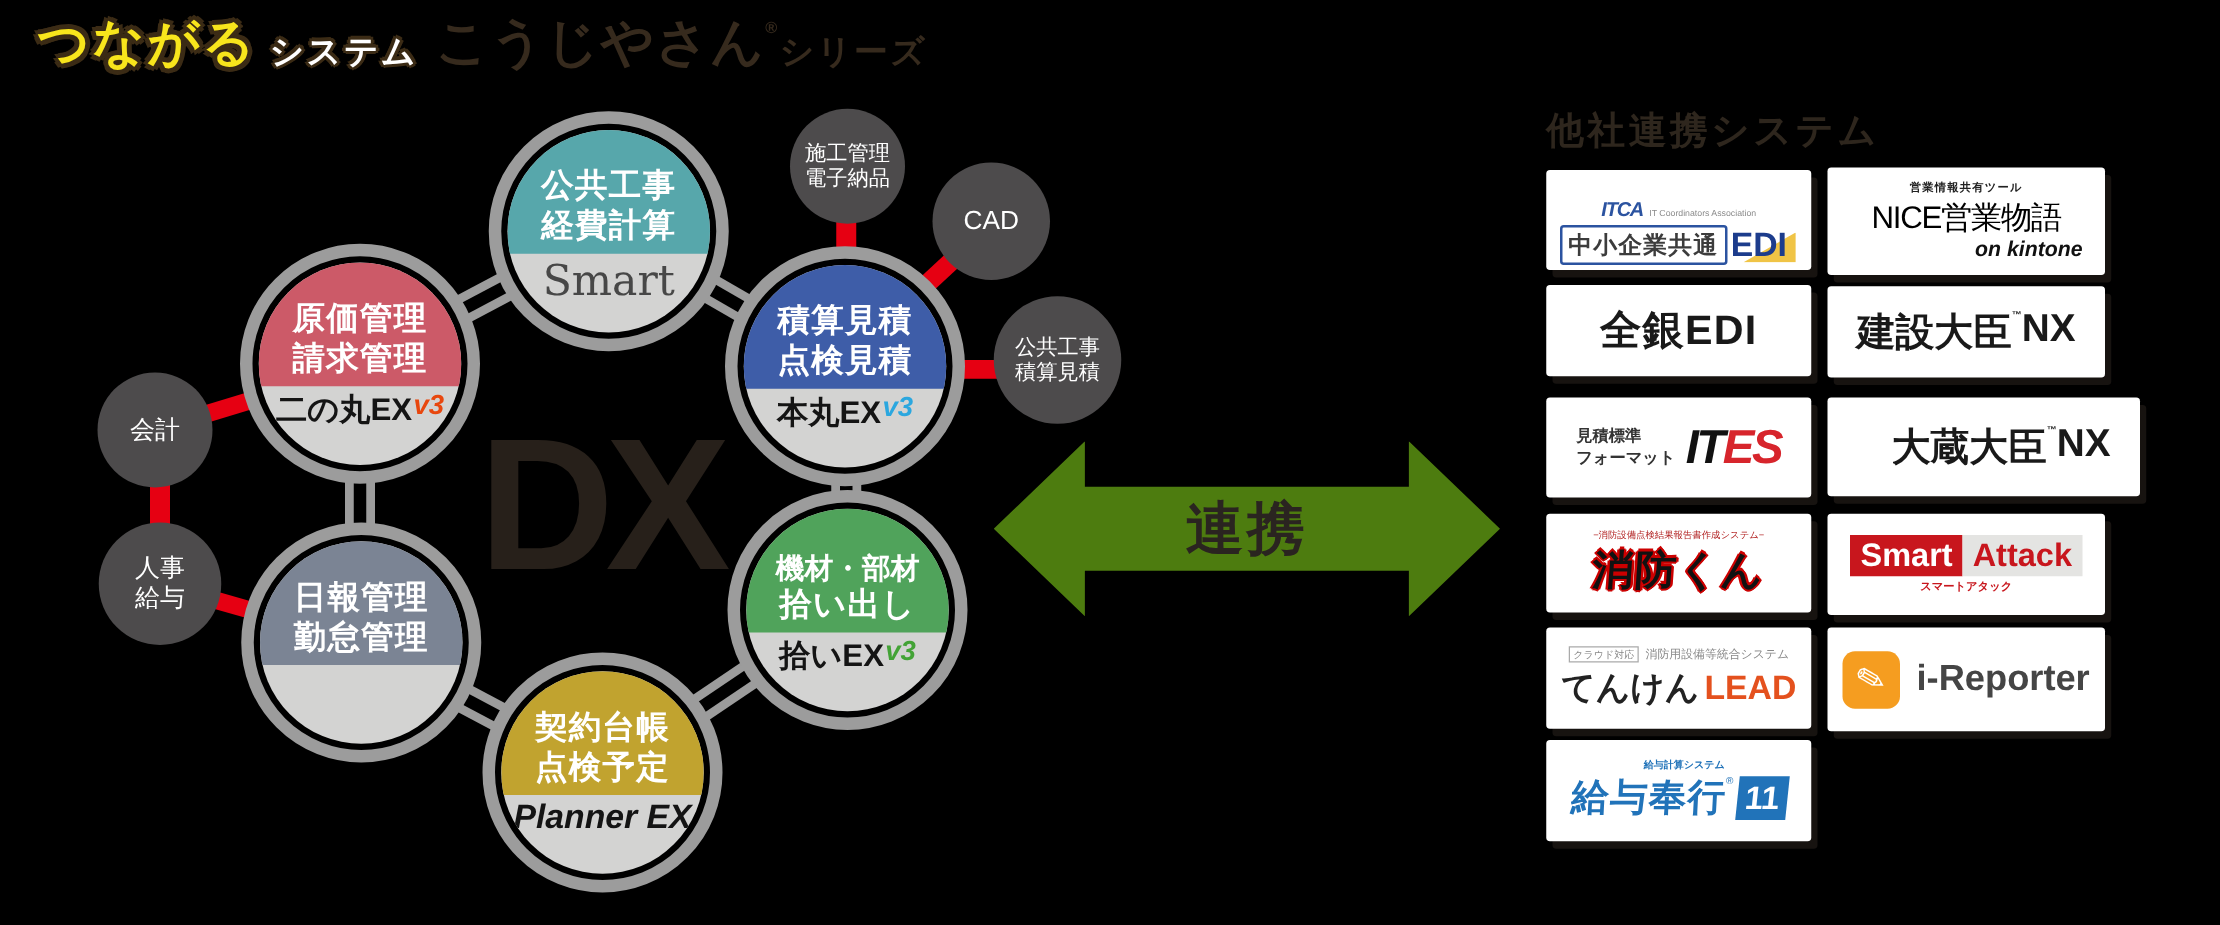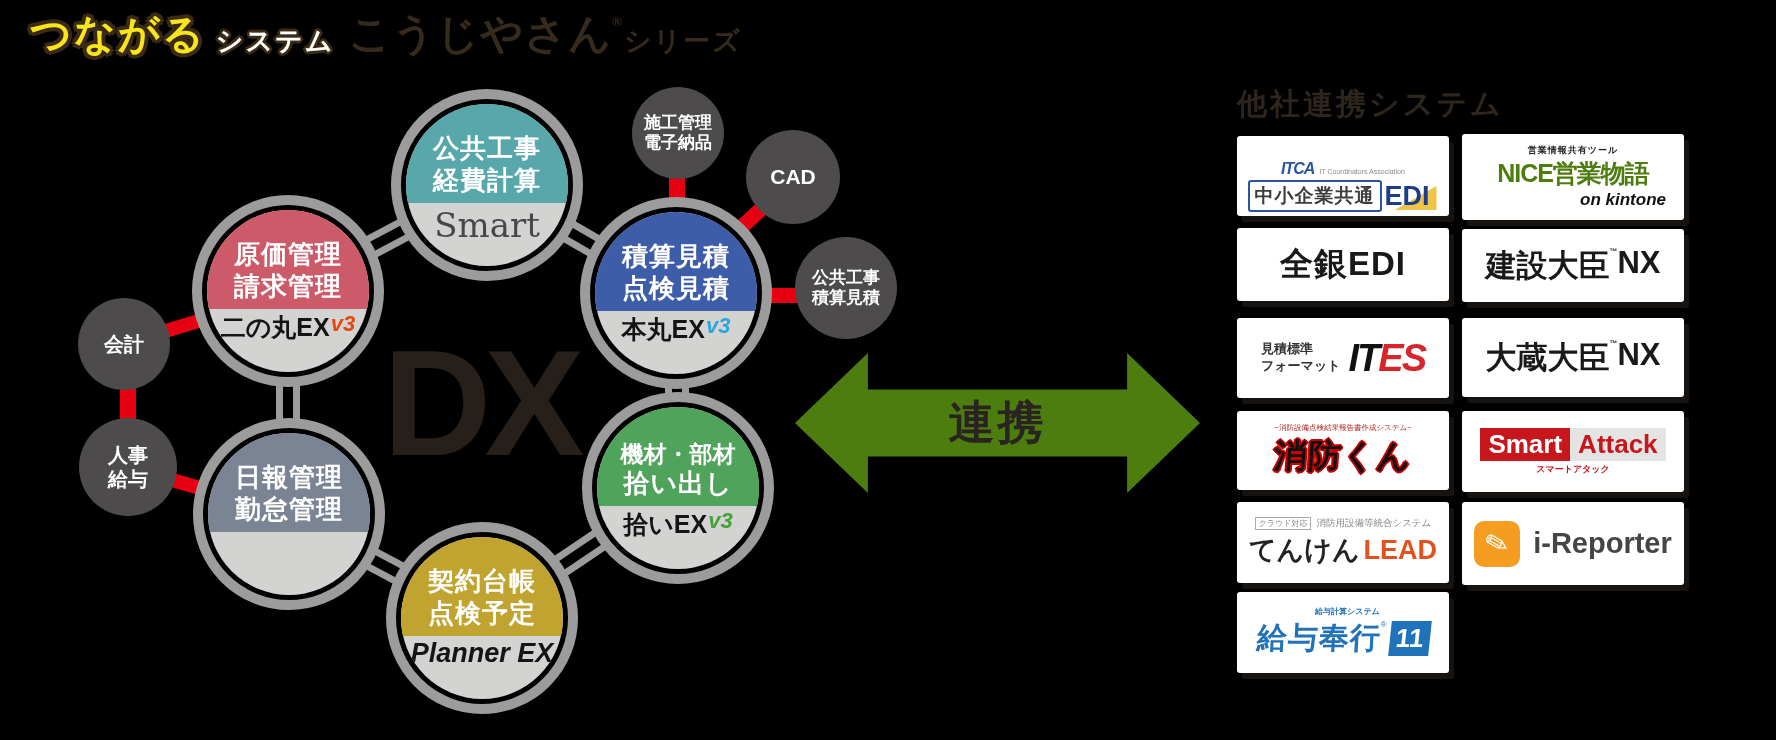--- a/index.html
+++ b/index.html
@@ -43,21 +43,21 @@
   .c-smart{background:#57a7ab;} .c-nino{background:#cc5a68;} .c-hon{background:#3e5da8;}
   .c-write{background:#7b8494;} .c-hiroi{background:#50a35b;} .c-plan{background:#c1a32f;}
 
   
   .bridge{position:absolute;height:24px;box-sizing:border-box;background:#000;z-index:1;
           border-top:7px solid #9c9c9c;border-bottom:7px solid #9c9c9c;}
 
   
   .sat{position:absolute;border-radius:50%;background:#4d4b4c;color:#fff;display:flex;
        flex-direction:column;align-items:center;justify-content:center;text-align:center;
-       font-weight:bold;font-size:19px;line-height:1.2;z-index:2;}
+       font-weight:normal;font-size:19px;line-height:1.2;z-index:2;}
   .rlink{position:absolute;background:#e60012;z-index:1;}
 
   
   .arrow{position:absolute;left:795px;top:353px;width:405px;height:140px;background:#4d7c0f;z-index:1;
          clip-path:polygon(0 50%,18% 0,18% 26%,82% 26%,82% 0,100% 50%,82% 100%,82% 74%,18% 74%,18% 100%);
          display:flex;align-items:center;justify-content:center;}
   .arrow-label{font-size:46px;font-weight:900;color:#2a2420;letter-spacing:3px;}
 
   
   .p-head{position:absolute;left:1237px;top:84px;font-size:30px;font-weight:900;color:#2e261d;
@@ -71,21 +71,21 @@
   .chusho-row{display:flex;align-items:center;}
   .chusho-box{border:2px solid #2b53a0;border-radius:3px;padding:1px 5px;font-size:19px;font-weight:bold;
               color:#3c3c3c;letter-spacing:1px;}
   .edi-wrap{position:relative;width:54px;height:32px;margin-left:3px;}
   .edi-swoosh{position:absolute;right:2px;bottom:2px;width:42px;height:24px;background:#f0c446;
               clip-path:polygon(0 100%,100% 0,100% 100%);}
   .edi-text{position:absolute;inset:0;display:flex;align-items:center;font-size:27px;font-weight:900;
             color:#1c3c8c;}
 
   .nice-small{font-size:9px;color:#222;font-weight:bold;letter-spacing:1px;}
-  .nice-main{font-size:25px;font-weight:700;color:#4d7c0f;letter-spacing:-1px;}
+  .nice-main{font-size:25px;font-weight:400;color:#000000;letter-spacing:-1px;}
   .nice-sub{font-size:17px;font-weight:900;font-style:italic;color:#111;align-self:flex-end;margin-right:18px;}
 
   .big-logo{font-size:33px;font-weight:900;color:#191919;letter-spacing:1px;}
   .daijin{font-size:31px;font-weight:900;color:#191919;display:flex;align-items:flex-start;}
   .tm{font-size:8px;margin-top:2px;}
 
   .ites-row{display:flex;align-items:center;}
   .ites-small{font-size:13px;font-weight:bold;color:#333;line-height:1.3;text-align:left;}
   .ites-logo{font-size:38px;font-weight:900;font-style:italic;letter-spacing:-2px;margin-left:8px;}
   .ites-it{color:#111;} .ites-es{color:#d7252c;}
@@ -305,21 +305,21 @@
   </div>
 
   <div class="pbox" style="left:1462px;top:229px;width:222px;height:73px;">
     <div class="daijin">
       <span>建設大臣</span>
         <span class="tm">™</span>
         <span>NX</span>
     </div>
   </div>
 
-  <div class="pbox" style="left:1462px;top:318px;width:222px;height:79px;">
+  <div class="pbox" style="left:1462px;top:318px;width:222px;height:79px;padding-left:28px;">
     <div class="daijin">
       <span>大蔵大臣</span>
         <span class="tm">™</span>
         <span>NX</span>
     </div>
   </div>
 
   <div class="pbox" style="left:1462px;top:411px;width:222px;height:81px;">
     <div class="sa-row">
       <span class="sa-smart">Smart</span>

